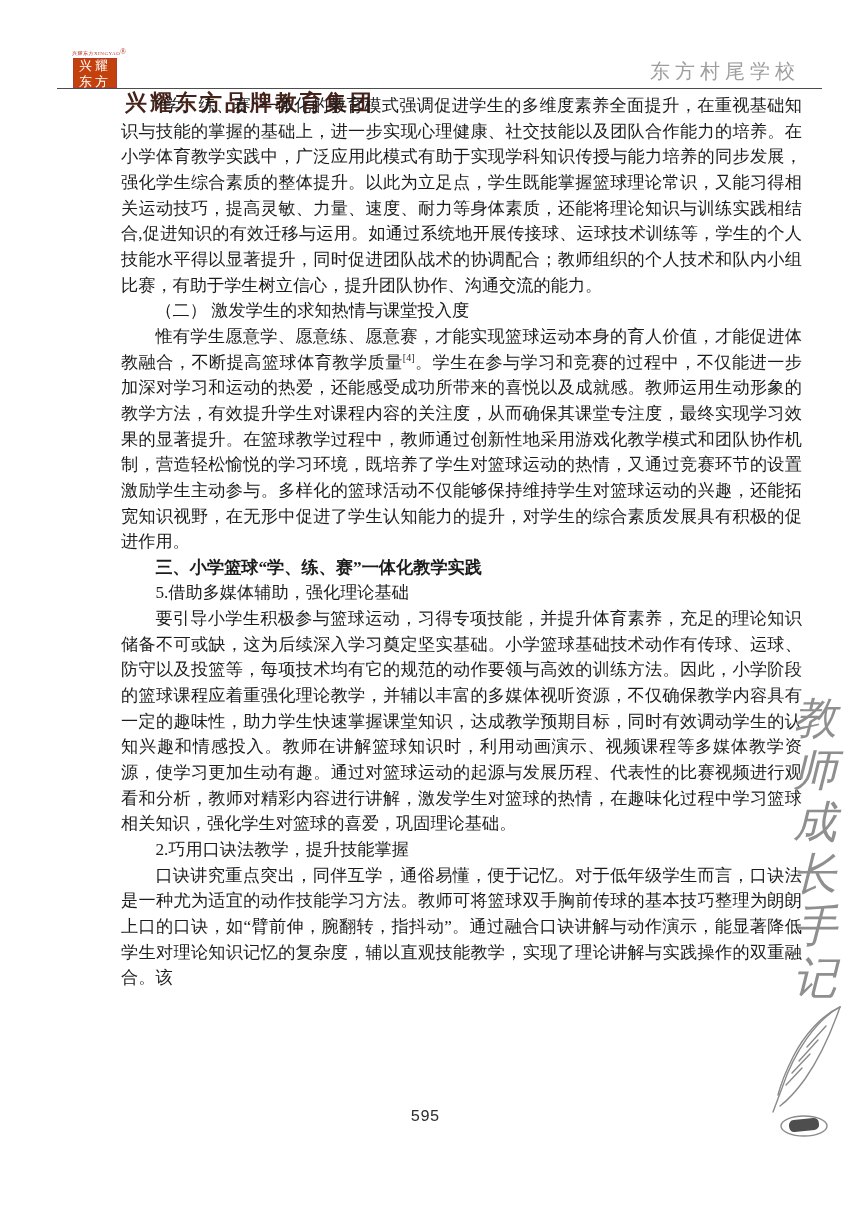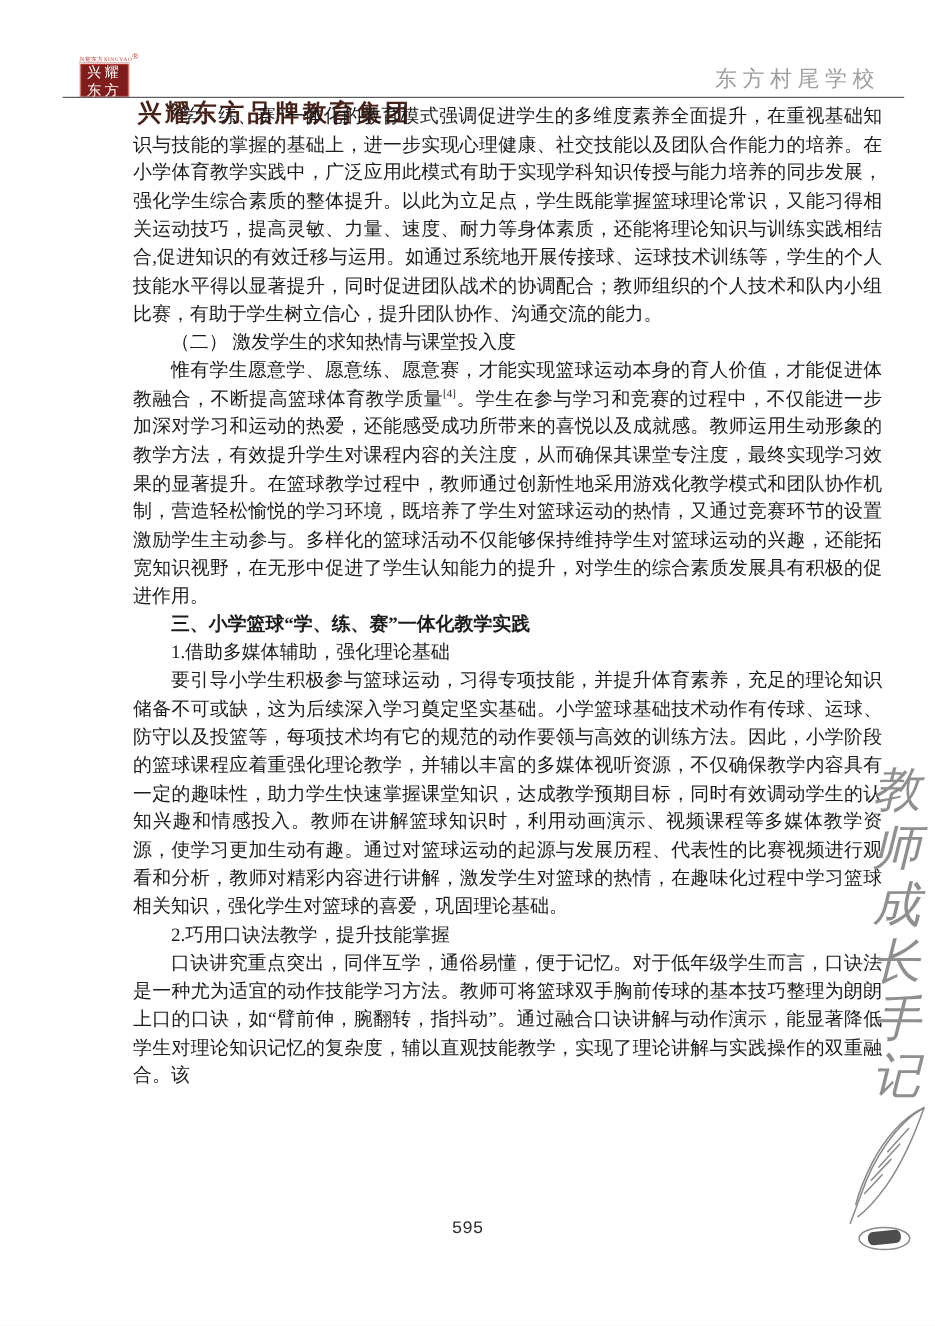--- a/index.html
+++ b/index.html
@@ -6,21 +6,21 @@
   .page{
     position:relative;width:850px;height:1205px;background:#ffffff;
     font-family:"Liberation Serif","DejaVu Serif",serif;
     overflow:hidden;outline:1px solid #e4e4e4;
   }
   
   .logo{position:absolute;left:72px;top:50px;width:52px;height:42px;}
   .seal-top{position:absolute;top:0;left:0;font-size:5px;color:#b5392c;white-space:nowrap;letter-spacing:.5px;}
   .seal-reg{position:absolute;top:-3px;right:-2px;font-size:8px;color:#b5392c;}
   .seal-body{
-    position:absolute;top:7px;left:0;width:46px;height:32px;background:#7f1d1d;color:#fff;
+    position:absolute;top:7px;left:0;width:46px;height:32px;background:#c2410c;color:#fff;
     font-size:13px;line-height:16px;letter-spacing:3px;text-align:center;word-break:break-all;
     box-shadow:inset 0 0 0 1px #fff,inset 0 0 0 2px #b5392c;padding-top:1px;box-sizing:border-box;
   }
   .company{
     position:absolute;left:125px;top:56px;font-size:22px;font-weight:bold;color:#45231a;
     letter-spacing:3px;white-space:nowrap;margin-top:32px;
   }
   .school{
     position:absolute;right:50px;top:58px;font-size:20px;color:#9e9e9e;
     letter-spacing:5px;white-space:nowrap;
@@ -59,21 +59,21 @@
   </div>
   <div class="company">兴耀东方品牌教育集团</div>
   <div class="school">东方村尾学校</div>
   <div class="header-rule"></div>
 
   <div class="doc-body">
       <p class="para "><span>“学、练、赛”一体化的教育模式强调促进学生的多维度素养全面提升，在重视基础知识与技能的掌握的基础上，进一步实现心理健康、社交技能以及团队合作能力的培养。在小学体育教学实践中，广泛应用此模式有助于实现学科知识传授与能力培养的同步发展，强化学生综合素质的整体提升。以此为立足点，学生既能掌握篮球理论常识，又能习得相关运动技巧，提高灵敏、力量、速度、耐力等身体素质，还能将理论知识与训练实践相结合,促进知识的有效迁移与运用。如通过系统地开展传接球、运球技术训练等，学生的个人技能水平得以显著提升，同时促进团队战术的协调配合；教师组织的个人技术和队内小组比赛，有助于学生树立信心，提升团队协作、沟通交流的能力。</span></p>
       <p class="para "><span>（二） 激发学生的求知热情与课堂投入度</span></p>
       <p class="para "><span>惟有学生愿意学、愿意练、愿意赛，才能实现篮球运动本身的育人价值，才能促进体教融合，不断提高篮球体育教学质量</span><sup>[4]</sup><span>。学生在参与学习和竞赛的过程中，不仅能进一步加深对学习和运动的热爱，还能感受成功所带来的喜悦以及成就感。教师运用生动形象的教学方法，有效提升学生对课程内容的关注度，从而确保其课堂专注度，最终实现学习效果的显著提升。在篮球教学过程中，教师通过创新性地采用游戏化教学模式和团队协作机制，营造轻松愉悦的学习环境，既培养了学生对篮球运动的热情，又通过竞赛环节的设置激励学生主动参与。多样化的篮球活动不仅能够保持维持学生对篮球运动的兴趣，还能拓宽知识视野，在无形中促进了学生认知能力的提升，对学生的综合素质发展具有积极的促进作用。</span></p>
       <p class="para bold"><span>三、小学篮球“学、练、赛”一体化教学实践</span></p>
-      <p class="para "><span>1.借助多媒体辅助，强化理论基础</span></p>
+      <p class="para "><span>5.借助多媒体辅助，强化理论基础</span></p>
       <p class="para "><span>要引导小学生积极参与篮球运动，习得专项技能，并提升体育素养，充足的理论知识储备不可或缺，这为后续深入学习奠定坚实基础。小学篮球基础技术动作有传球、运球、防守以及投篮等，每项技术均有它的规范的动作要领与高效的训练方法。因此，小学阶段的篮球课程应着重强化理论教学，并辅以丰富的多媒体视听资源，不仅确保教学内容具有一定的趣味性，助力学生快速掌握课堂知识，达成教学预期目标，同时有效调动学生的认知兴趣和情感投入。教师在讲解篮球知识时，利用动画演示、视频课程等多媒体教学资源，使学习更加生动有趣。通过对篮球运动的起源与发展历程、代表性的比赛视频进行观看和分析，教师对精彩内容进行讲解，激发学生对篮球的热情，在趣味化过程中学习篮球相关知识，强化学生对篮球的喜爱，巩固理论基础。</span></p>
       <p class="para "><span>2.巧用口诀法教学，提升技能掌握</span></p>
       <p class="para "><span>口诀讲究重点突出，同伴互学，通俗易懂，便于记忆。对于低年级学生而言，口诀法是一种尤为适宜的动作技能学习方法。教师可将篮球双手胸前传球的基本技巧整理为朗朗上口的口诀，如“臂前伸，腕翻转，指抖动”。通过融合口诀讲解与动作演示，能显著降低学生对理论知识记忆的复杂度，辅以直观技能教学，实现了理论讲解与实践操作的双重融合。该</span></p>
     </div>
 
   <div class="side-cal">
       <div class="cal-char">教</div>
       <div class="cal-char">师</div>
       <div class="cal-char">成</div>
       <div class="cal-char">长</div>

